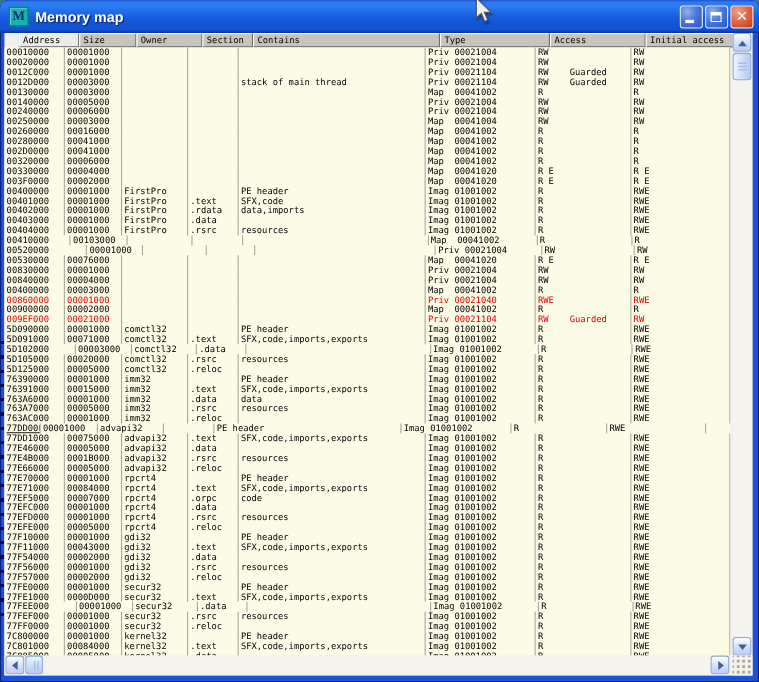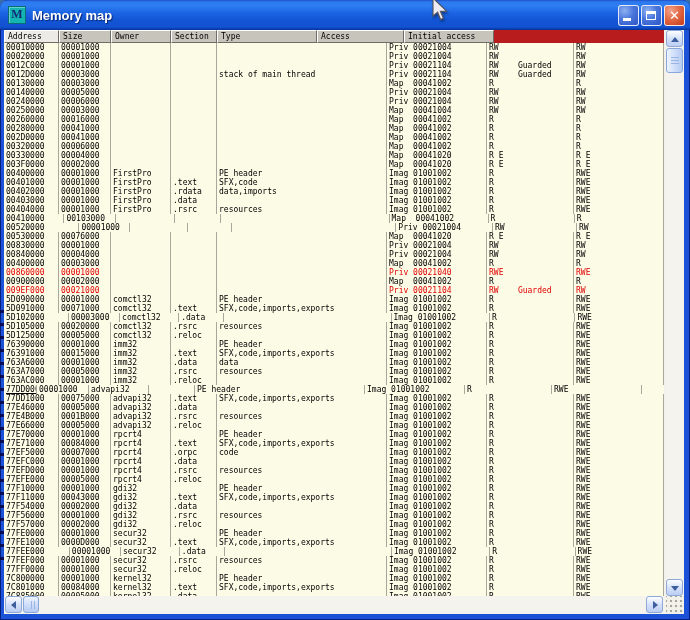--- a/index.html
+++ b/index.html
@@ -31,21 +31,21 @@
              border:1px solid #fff;border-top:3px solid #fff;}
   .glyph-x{position:absolute;left:0;top:1px;width:100%;text-align:center;color:#fff;
            font-size:13px;font-weight:bold;font-family:"DejaVu Sans",sans-serif;line-height:18px;}
 
   
   .client{position:absolute;left:4px;top:30px;width:680px;height:584px;background:#F2F1EA;}
   .border-ticks{position:absolute;left:0;top:300px;width:4px;height:268px;
                 background:repeating-linear-gradient(180deg,rgba(0,0,70,0) 0 10px,rgba(5,5,70,.9) 10px 13px);}
 
   
-  .hdr{position:absolute;left:0;top:0;width:660px;height:13px;display:flex;background:#b91c1c;}
+  .hdr{position:absolute;left:13px;top:0;width:660px;height:13px;display:flex;background:#0ea5e9;}
   .hcell{box-sizing:border-box;height:13px;font-size:8px;line-height:10px;color:#000;
          padding:1px 0 0 3px;background:#C7C4BC;white-space:pre;overflow:hidden;
          border-top:1px solid #FFFFFF;border-left:1px solid #FFFFFF;
          border-right:1px solid #6E6C66;border-bottom:1px solid #6E6C66;}
   .hcell.active{background:#EDEBE5;}
 
   
   .tbody{position:absolute;left:0;top:13px;width:660px;height:553px;background:#FCFBE6;
          overflow:hidden;}
   .trow{display:flex;height:9px;}
@@ -109,20 +109,21 @@
   </div>
 
   <div class="border-ticks"></div>
 
   <div class="client">
     <div class="hdr" id="hdr">
         <div class="hcell active" style="width: 55px;">Address</div>
         <div class="hcell" style="width: 52px;">Size</div>
         <div class="hcell" style="width: 60px;">Owner</div>
         <div class="hcell" style="width: 46px;">Section</div>
+        <div class="hcell" style="width: 170px;">Contains</div>
         <div class="hcell" style="width: 100px;">Type</div>
         <div class="hcell" style="width: 87px;">Access</div>
         <div class="hcell" style="width: 90px;">Initial access</div>
       </div>
     <div class="tbody" id="tbody">
         <div class="trow">
           <div class="tcell" style="width: 55px;">00010000</div>
           <div class="tcell" style="width: 52px;">00001000</div>
           <div class="tcell" style="width: 60px;"></div>
           <div class="tcell" style="width: 46px;"></div>

